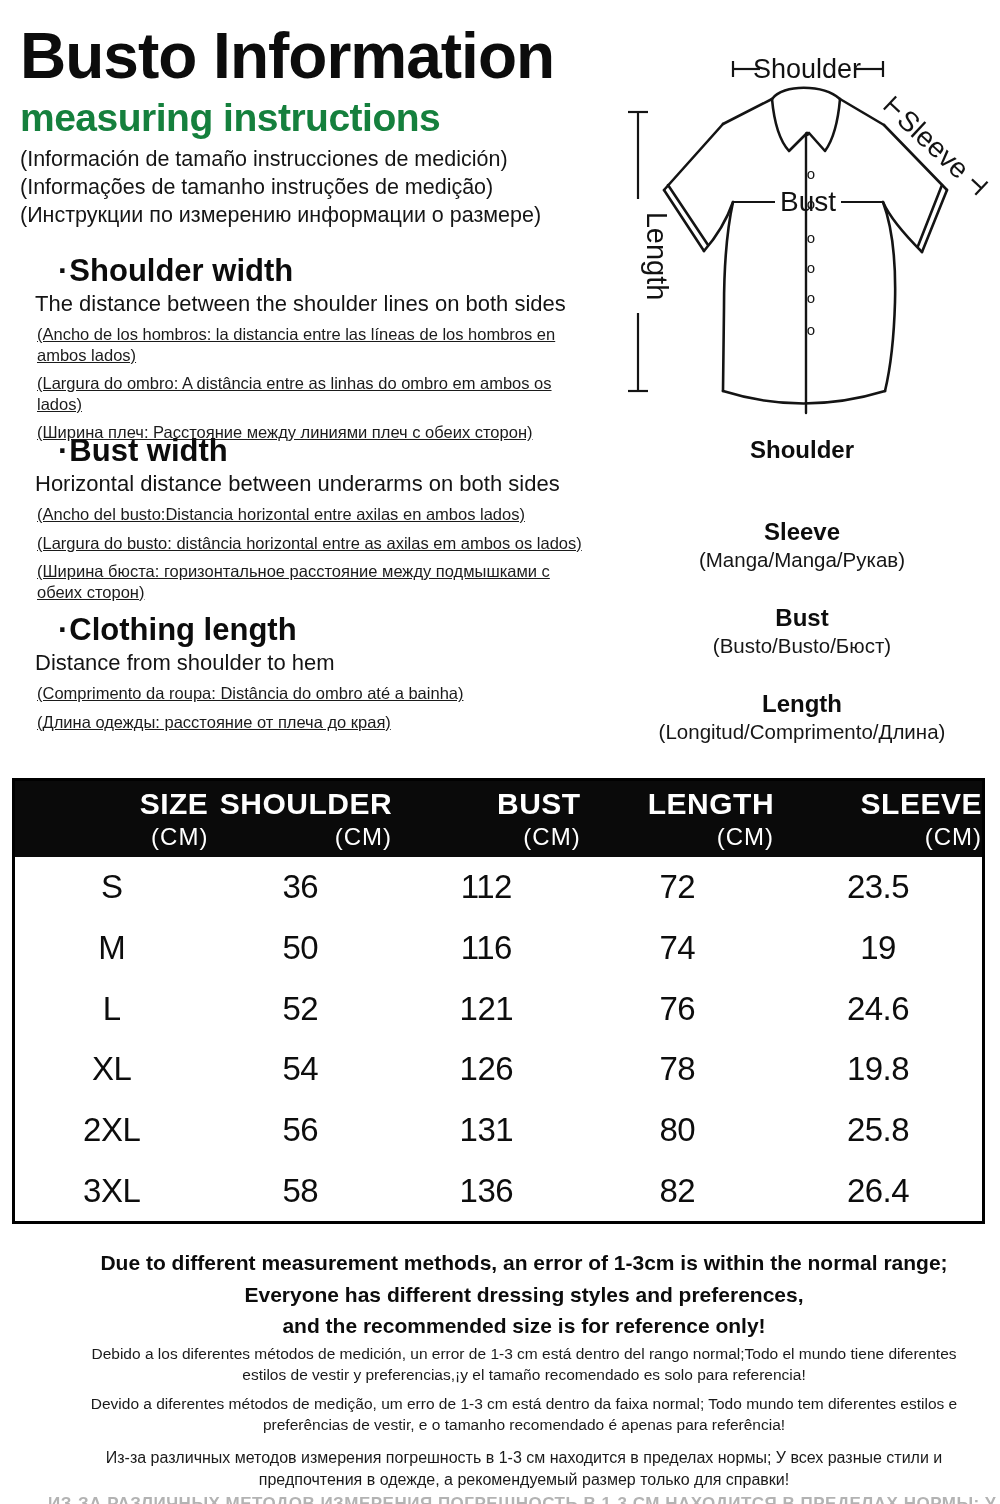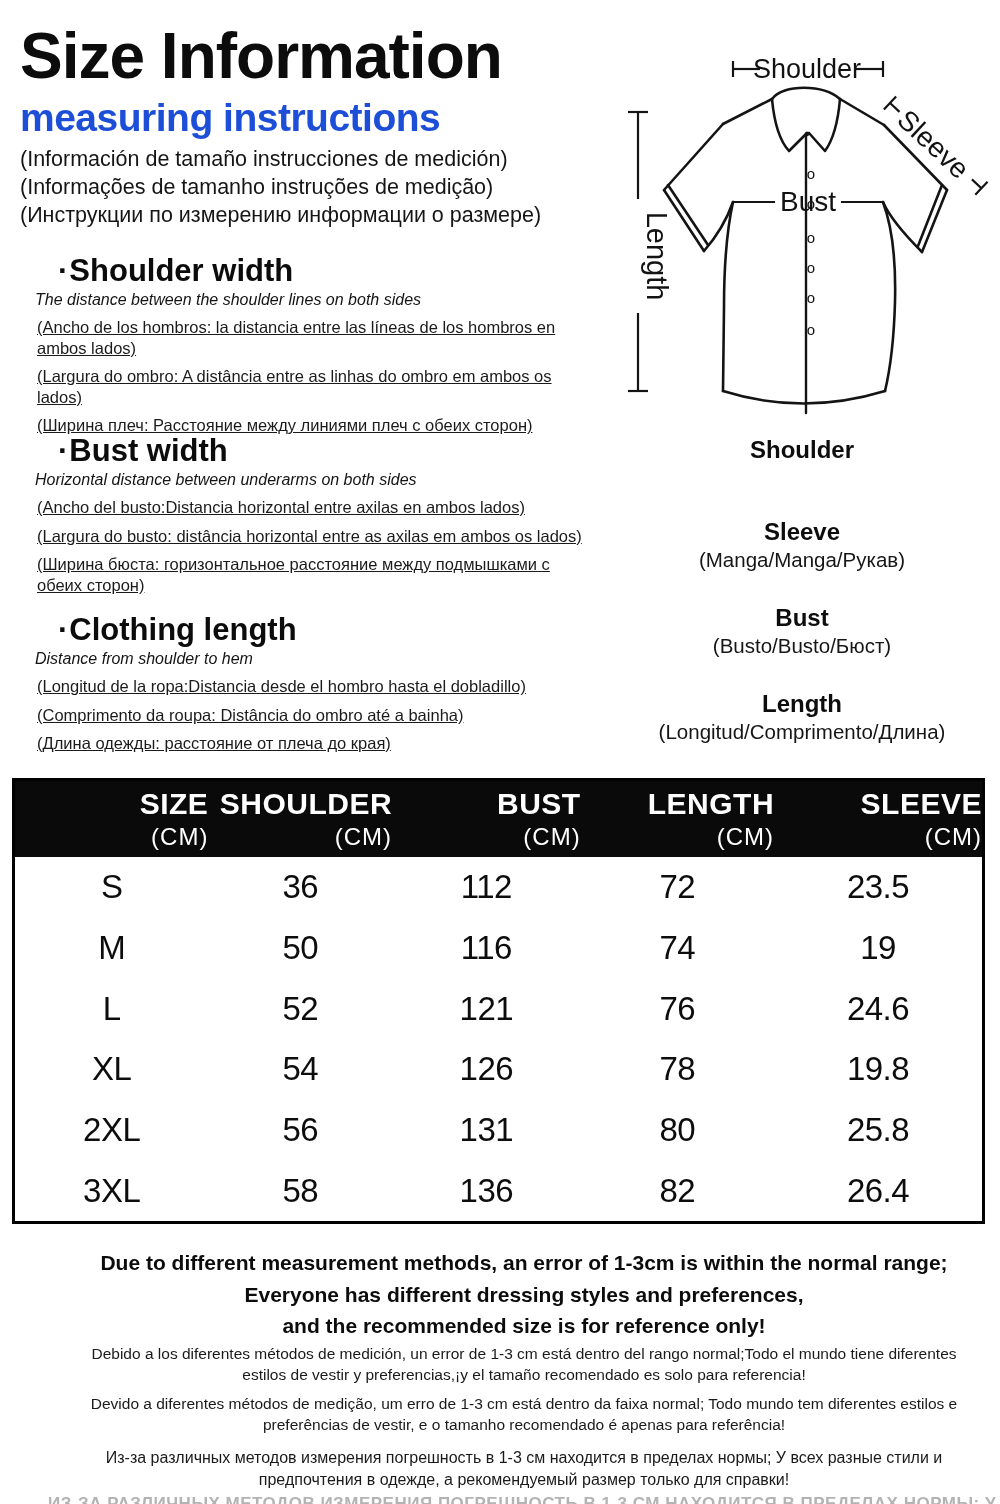--- a/index.html
+++ b/index.html
@@ -6,30 +6,30 @@
   html,body { background:#fff; }
   body { font-family:"Liberation Sans","DejaVu Sans",sans-serif; color:#111; }
   .page {
     position:relative; width:1000px; height:1504px; margin:0 auto;
     background:#ffffff; overflow:hidden;
   }
 
   
   .title-block { position:absolute; left:20px; top:24px; width:580px; }
   .main-title { font-size:64px; font-weight:bold; letter-spacing:-1px; line-height:1.02; color:#0c0c0c; }
-  .sub-title  { font-size:39px; font-weight:bold; letter-spacing:-0.5px; margin-top:7px; color:#1d4ed8; }
+  .sub-title  { font-size:39px; font-weight:bold; letter-spacing:-0.5px; margin-top:7px; color:#15803d; }
   .title-trans { margin-top:6px; }
   .title-trans p { font-size:21.5px; line-height:1.3; color:#151515; }
 
   
   .section { position:absolute; left:22px; width:585px; }
   .sec-1 { top:254px; } .sec-2 { top:434px; } .sec-3 { top:613px; }
   .sec-head { font-size:31px; font-weight:bold; color:#0c0c0c; line-height:1.1;margin-left:36px; }
   .sec-head .bullet { font-size:31px; margin-right:1px; }
-  .sec-desc { font-size:16px; margin:3px 0 0 13px; color:#141414; line-height:1.15;font-style:italic; }
+  .sec-desc { font-size:22px; margin:3px 0 0 13px; color:#141414; line-height:1.15; }
   .sec-trans p { font-size:16.5px; line-height:1.24; margin:8px 0 0 15px; color:#1b1b1b; max-width:562px;text-decoration:underline; }
 
   
   .shirt-wrap { position:absolute; left:600px; top:38px; width:400px; height:402px; }
   .shirt-wrap svg { display:block; }
   .diag-label { font-family:"Liberation Sans",sans-serif; fill:#121212; }
 
   
   .legend { position:absolute; left:608px; top:432px; width:388px; height:330px; }
   .legend-item { position:absolute; left:0; width:100%; text-align:center; }
@@ -65,21 +65,21 @@
     top:1494px; height:10px; overflow:hidden; font-size:17px; font-weight:bold;
     color:#b3b3b3; white-space:nowrap; letter-spacing:0.5px;
   }
 </style>
 </head>
 <body>
 
 <div class="page">
 
   <div class="title-block">
-    <div class="main-title">Size Information</div>
+    <div class="main-title">Busto Information</div>
     <div class="sub-title">measuring instructions</div>
     <div class="title-trans">
       <p>(Información de tamaño instrucciones de medición)</p>
       <p>(Informações de tamanho instruções de medição)</p>
       <p>(Инструкции по измерению информации о размере)</p>
     </div>
   </div>
 
   <div class="shirt-wrap">
     <svg viewBox="0 0 400 400" width="400" height="402">
@@ -178,21 +178,20 @@
       <p>(Ancho del busto:Distancia horizontal entre axilas en ambos lados)</p>
       <p>(Largura do busto: distância horizontal entre as axilas em ambos os lados)</p>
       <p>(Ширина бюста: горизонтальное расстояние между подмышками с обеих сторон)</p>
     </div>
   </div>
 
   <div class="section sec-3">
     <div class="sec-head"><span class="bullet">·</span><span>Clothing length</span></div>
     <div class="sec-desc">Distance from shoulder to hem</div>
     <div class="sec-trans">
-      <p>(Longitud de la ropa:Distancia desde el hombro hasta el dobladillo)</p>
       <p>(Comprimento da roupa: Distância do ombro até a bainha)</p>
       <p>(Длина одежды: расстояние от плеча до края)</p>
     </div>
   </div>
 
   <div class="legend">
     <div class="legend-item lg-0">
       <div class="lg-label">Shoulder</div>
     </div>
     <div class="legend-item lg-1">

